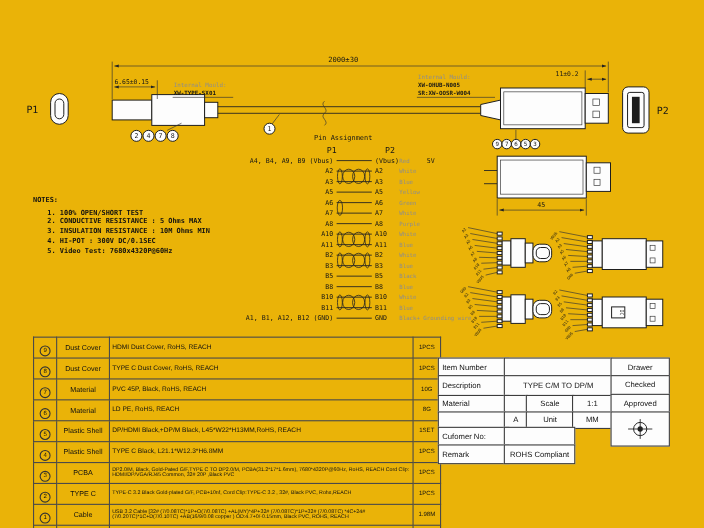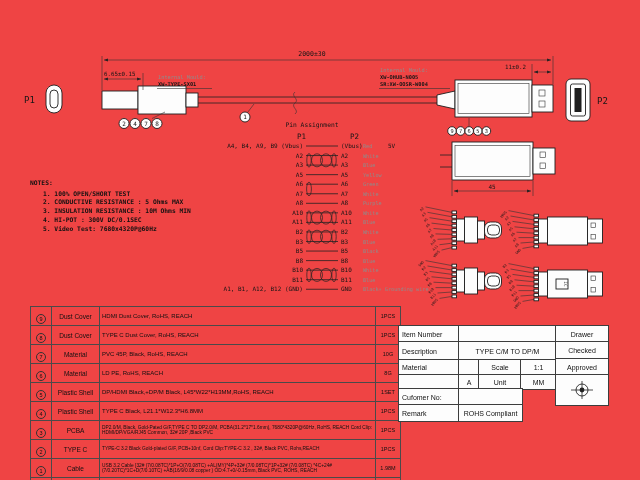--- a/index.html
+++ b/index.html
@@ -1,16 +1,16 @@
 <!DOCTYPE html>
 <html><head>
 <meta charset="utf-8">
 <style>
   html,body{margin:0;padding:0;background:#e8e8e8;}
-  #page{position:relative;width:640px;height:480px;background:#ef4444;overflow:hidden;
+  #page{position:relative;width:640px;height:480px;background:#eab308;overflow:hidden;
         font-family:"DejaVu Sans Mono", monospace;color:#111;}
   svg text{fill:#161616;font-family:"DejaVu Sans Mono", monospace;}
   .ln{stroke:#222;stroke-width:0.8;fill:none;}
   .thin{stroke:#333;stroke-width:0.6;fill:none;}
   .shape{fill:#fdfdfd;stroke:#1d1d1d;stroke-width:0.9;}
   .gray{fill:#8d8d8d;}
   #notes{position:absolute;left:30px;top:179px;width:215px;font-weight:bold;
          font-size:6.3px;line-height:8.7px;letter-spacing:0;}
   #notes .nt{margin-bottom:2px;}
   #notes .ni{margin-left:13px;white-space:nowrap;}

